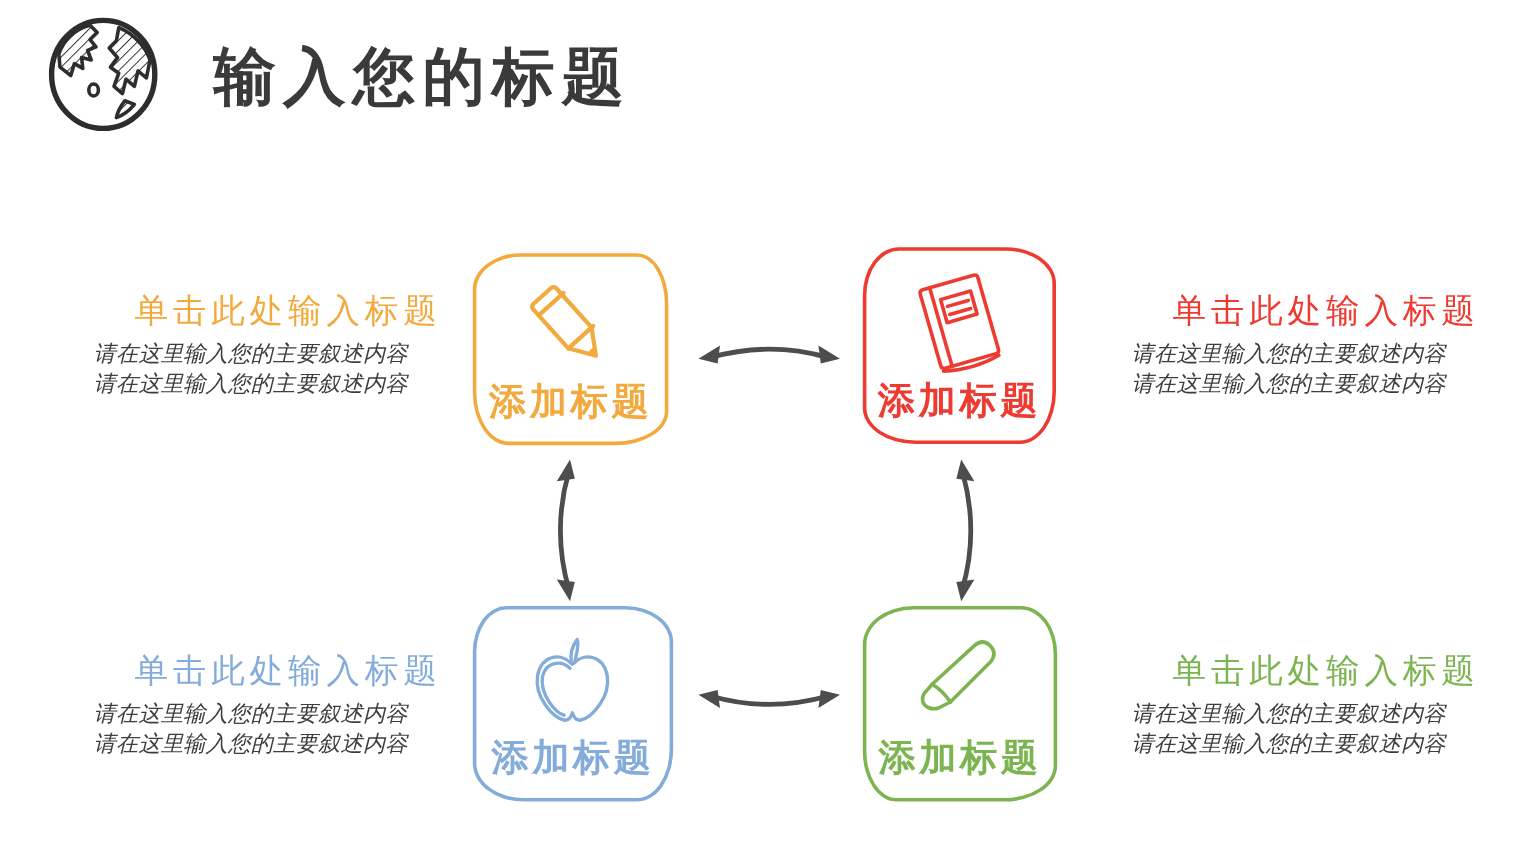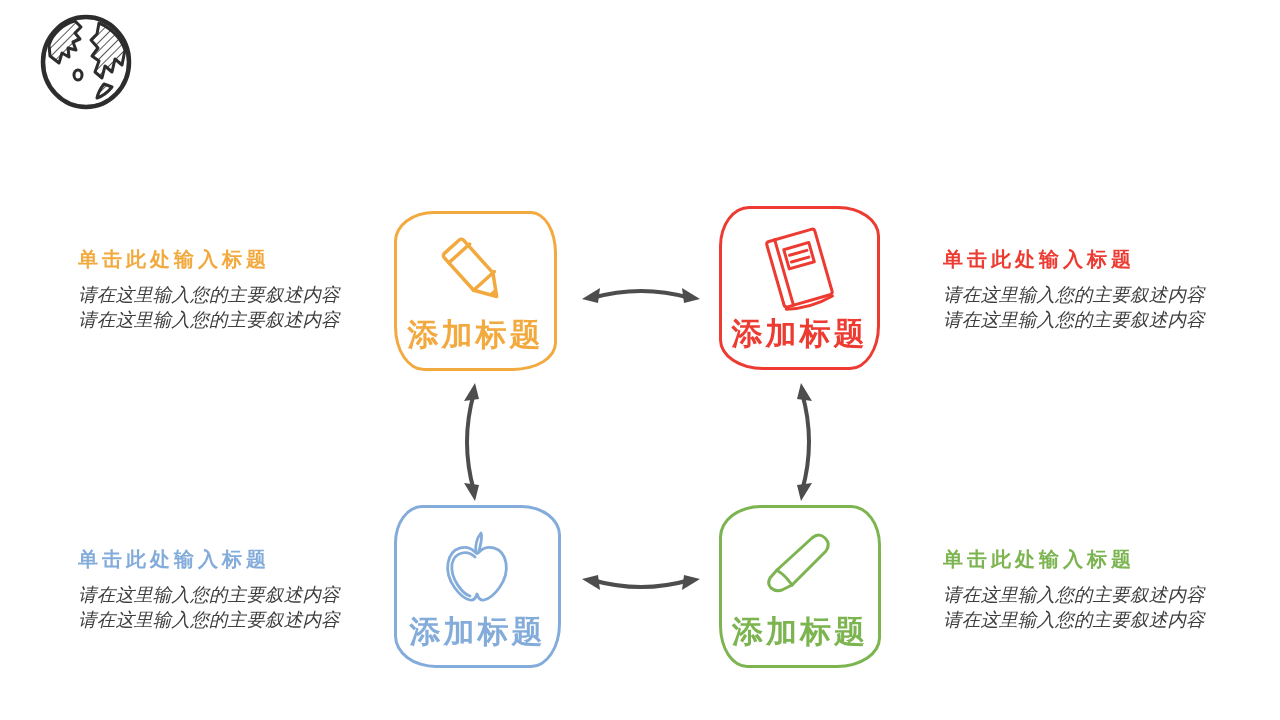--- a/index.html
+++ b/index.html
@@ -10,21 +10,21 @@
     font-family:"Liberation Sans","DejaVu Sans",sans-serif;
   }
   
   .logo { position:absolute; left:36px; top:10px; width:100px; height:102px; }
   .slide-title {
     position:absolute; left:178px; top:30px;
     font-size:52px; font-weight:bold; letter-spacing:6px; color:#3a3a3a;
   }
   
   .caption { position:absolute; width:290px; }
-  .caption-title { font-size:20px; font-weight:bold; letter-spacing:4px; line-height:34px; margin-bottom:6px; }
+  .caption-title { font-size:28px; font-weight:normal; letter-spacing:4px; line-height:34px; margin-bottom:6px;text-align:right; }
   .caption-body  { font-size:18.5px; color:#3e3e3e; line-height:25px; letter-spacing:0.2px;font-style:italic; }
   .cap-tl { left:78px;  top:242px; }
   .cap-tr { left:943px; top:242px; }
   .cap-bl { left:78px;  top:542px; }
   .cap-br { left:943px; top:542px; }
   .c-yellow { color:#F2A93E; }
   .c-red    { color:#ED3B32; }
   .c-blue   { color:#84ACDA; }
   .c-green  { color:#7CB450; }
   
@@ -62,20 +62,21 @@
           <line x1="0" y1="0" x2="0" y2="6" stroke="#2d2d2d" stroke-width="1.6"></line>
         </pattern>
       </defs>
       <ellipse cx="50" cy="51" rx="43" ry="45" fill="none" stroke="#2d2d2d" stroke-width="4.5"></ellipse>
       <path d="M13,34 C17,22 27,13 39,10 L45,16 L39,22 L44,28 L37,31 L40,39 L32,37 L33,46 L26,42 L23,52 L14,45 Z" fill="url(#hatch)" stroke="#2d2d2d" stroke-width="3" stroke-linejoin="round"></path>
       <path d="M63,12 C75,17 85,27 89,39 L86,54 L79,48 L76,61 L69,55 L66,67 L59,61 L63,50 L56,45 L62,37 L55,29 L61,23 Z" fill="url(#hatch)" stroke="#2d2d2d" stroke-width="3" stroke-linejoin="round"></path>
       <path d="M61,87 C67,85 72,81 76,76 L68,73 C64,78 62,82 61,87 Z" fill="url(#hatch)" stroke="#2d2d2d" stroke-width="3" stroke-linejoin="round"></path>
       <ellipse cx="42" cy="64" rx="4" ry="5" fill="none" stroke="#2d2d2d" stroke-width="3"></ellipse>
     </svg>
   </div>
+  <div class="slide-title">输入您的标题</div>
 
   <div class="caption cap-tl">
     <div class="caption-title c-yellow">单击此处输入标题</div>
     <div class="caption-body">请在这里输入您的主要叙述内容</div>
     <div class="caption-body">请在这里输入您的主要叙述内容</div>
   </div>
   <div class="caption cap-tr">
     <div class="caption-title c-red">单击此处输入标题</div>
     <div class="caption-body">请在这里输入您的主要叙述内容</div>
     <div class="caption-body">请在这里输入您的主要叙述内容</div>

